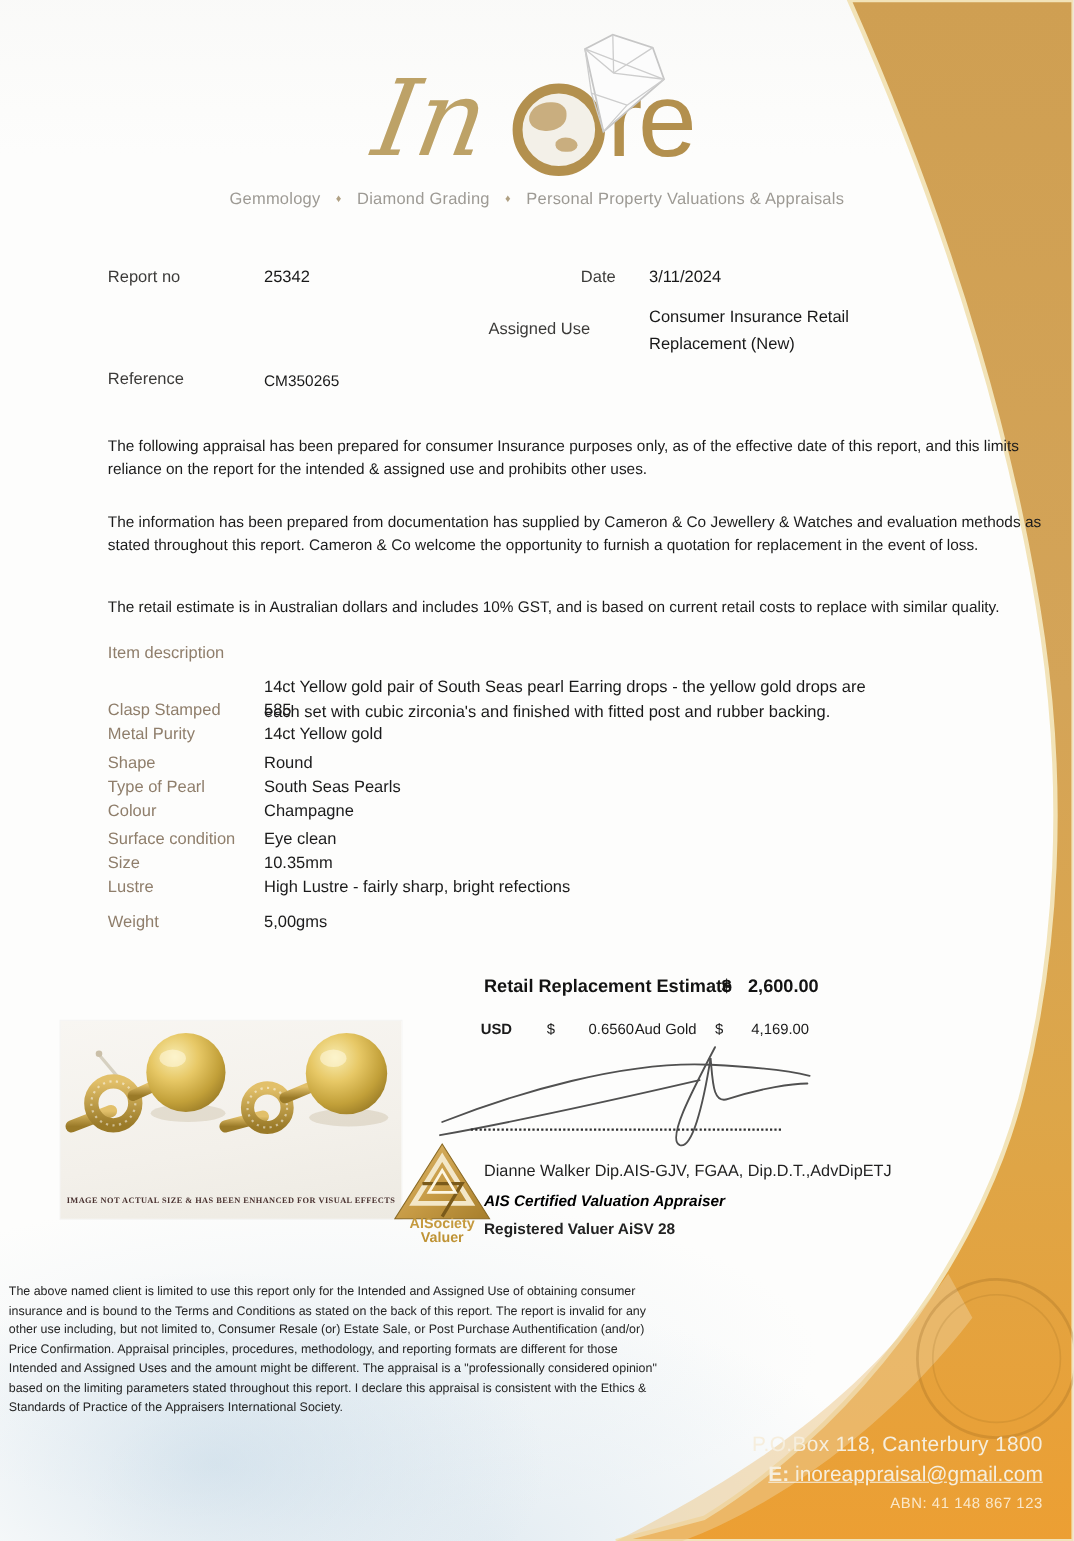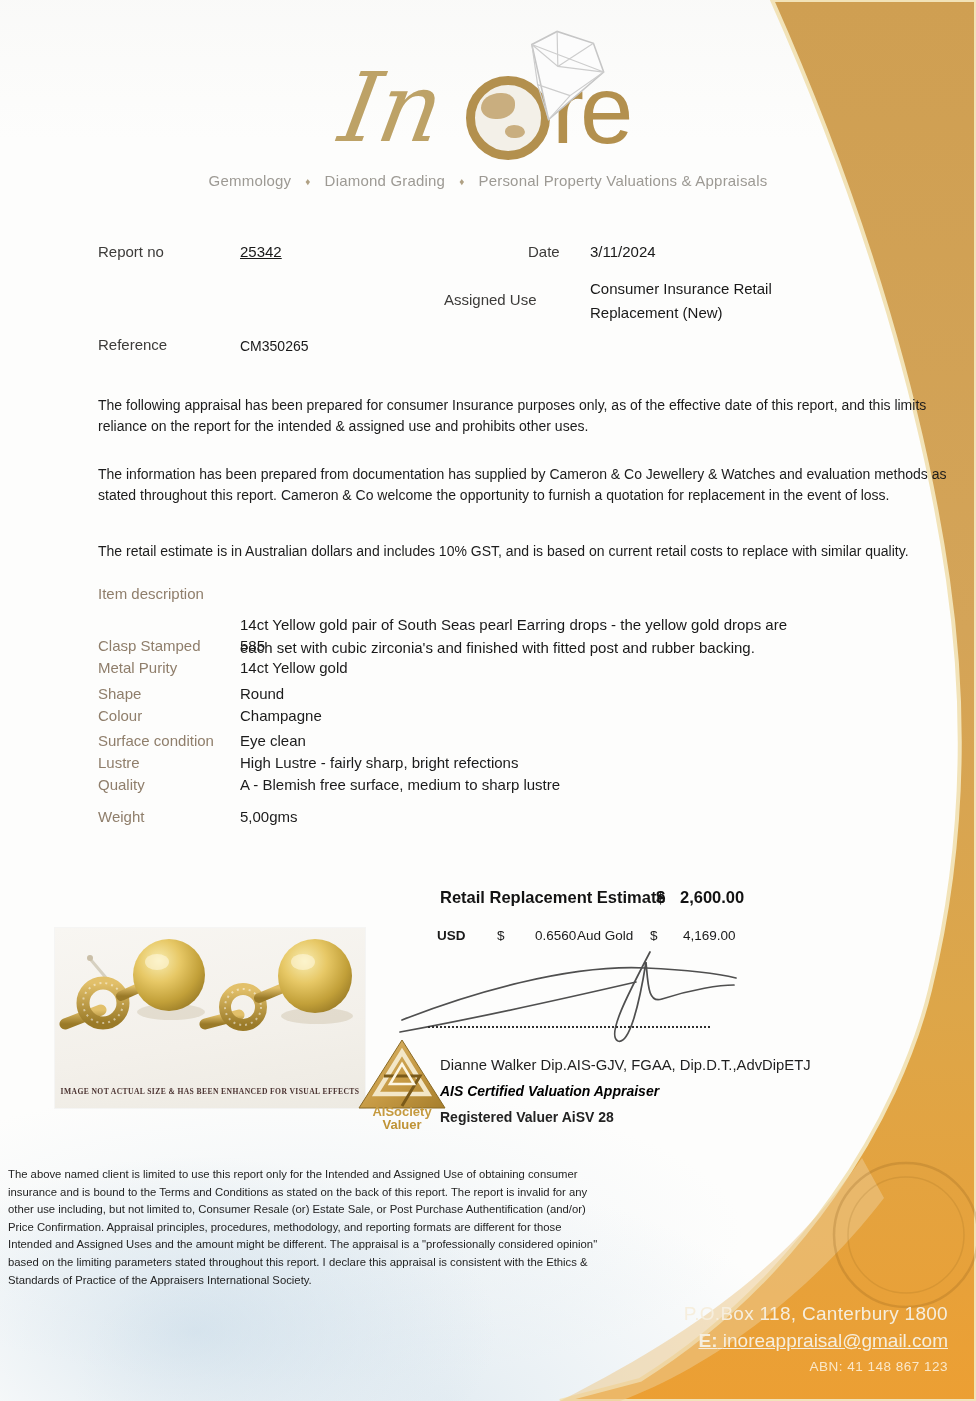--- a/index.html
+++ b/index.html
@@ -120,21 +120,21 @@
       <path d="M30,24 L52,6 L90,10 L106,36 L62,94 Z" fill="#fcfcfc" stroke="#c6c6c6" stroke-width="1.6"></path>
       <path d="M30,24 L106,36 M30,24 L60,40 L106,36 M52,6 L60,40 M90,10 L60,40 M30,24 L44,62 L62,94 M106,36 L78,66 L62,94 M44,62 L78,66" fill="none" stroke="#cdcdcd" stroke-width="1.2"></path>
     </svg>
   </div>
 
   <div class="tagline">
     <span>Gemmology</span><span class="sep">♦</span><span>Diamond Grading</span><span class="sep">♦</span><span>Personal Property Valuations &amp; Appraisals</span>
   </div>
 
   <div class="f lab" style="left:98px;top:243px;">Report no</div>
-  <div class="f val" style="left:240px;top:243px;text-decoration:underline;">25342</div>
+  <div class="f val" style="left:240px;top:243px;">25342</div>
   <div class="f lab" style="left:528px;top:243px;">Date</div>
   <div class="f val" style="left:590px;top:243px;">3/11/2024</div>
   <div class="f lab" style="left:444px;top:291px;">Assigned Use</div>
   <div class="f val" style="left:590px;top:277px;width:196px;line-height:1.6;">Consumer Insurance Retail Replacement (New)</div>
   <div class="f lab" style="left:98px;top:336px;">Reference</div>
   <div class="f val" style="left:240px;top:338px;font-size:14px;">CM350265</div>
 
   <p class="para" style="top:381px;">The following appraisal has been prepared for consumer Insurance purposes only, as of the effective date of this report, and this limits reliance on the report for the intended &amp; assigned use and prohibits other uses.</p>
   <p class="para" style="top:450px;">The information has been prepared from documentation has supplied by Cameron &amp; Co Jewellery &amp; Watches and evaluation methods as stated throughout this report.  Cameron &amp; Co welcome the opportunity to furnish a quotation for replacement in the event of loss.</p>
   <p class="para" style="top:527px;">The retail estimate is in Australian dollars and includes 10% GST, and is based on current  retail costs to replace with similar quality.</p>
@@ -149,34 +149,38 @@
       </div>
     <div class="spec-row">
         <span class="spec-label">Metal Purity</span>
         <span class="spec-value">14ct Yellow gold</span>
       </div>
     <div class="spec-row gap4">
         <span class="spec-label">Shape</span>
         <span class="spec-value">Round</span>
       </div>
     <div class="spec-row">
+        <span class="spec-label">Type of Pearl</span>
+        <span class="spec-value">South Seas Pearls</span>
+      </div>
+    <div class="spec-row">
         <span class="spec-label">Colour</span>
         <span class="spec-value">Champagne</span>
       </div>
     <div class="spec-row gap3">
         <span class="spec-label">Surface condition</span>
         <span class="spec-value">Eye clean</span>
       </div>
     <div class="spec-row">
+        <span class="spec-label">Size</span>
+        <span class="spec-value">10.35mm</span>
+      </div>
+    <div class="spec-row">
         <span class="spec-label">Lustre</span>
         <span class="spec-value">High Lustre - fairly sharp, bright refections</span>
-      </div>
-    <div class="spec-row">
-        <span class="spec-label">Quality</span>
-        <span class="spec-value">A - Blemish free surface, medium to sharp lustre</span>
       </div>
     <div class="spec-row gap10">
         <span class="spec-label">Weight</span>
         <span class="spec-value">5,00gms</span>
       </div>
   </div>
 
   <div class="estimate-row">
     <span style="left:0;">Retail Replacement Estimate</span>
     <span style="left:216px;">$</span>

